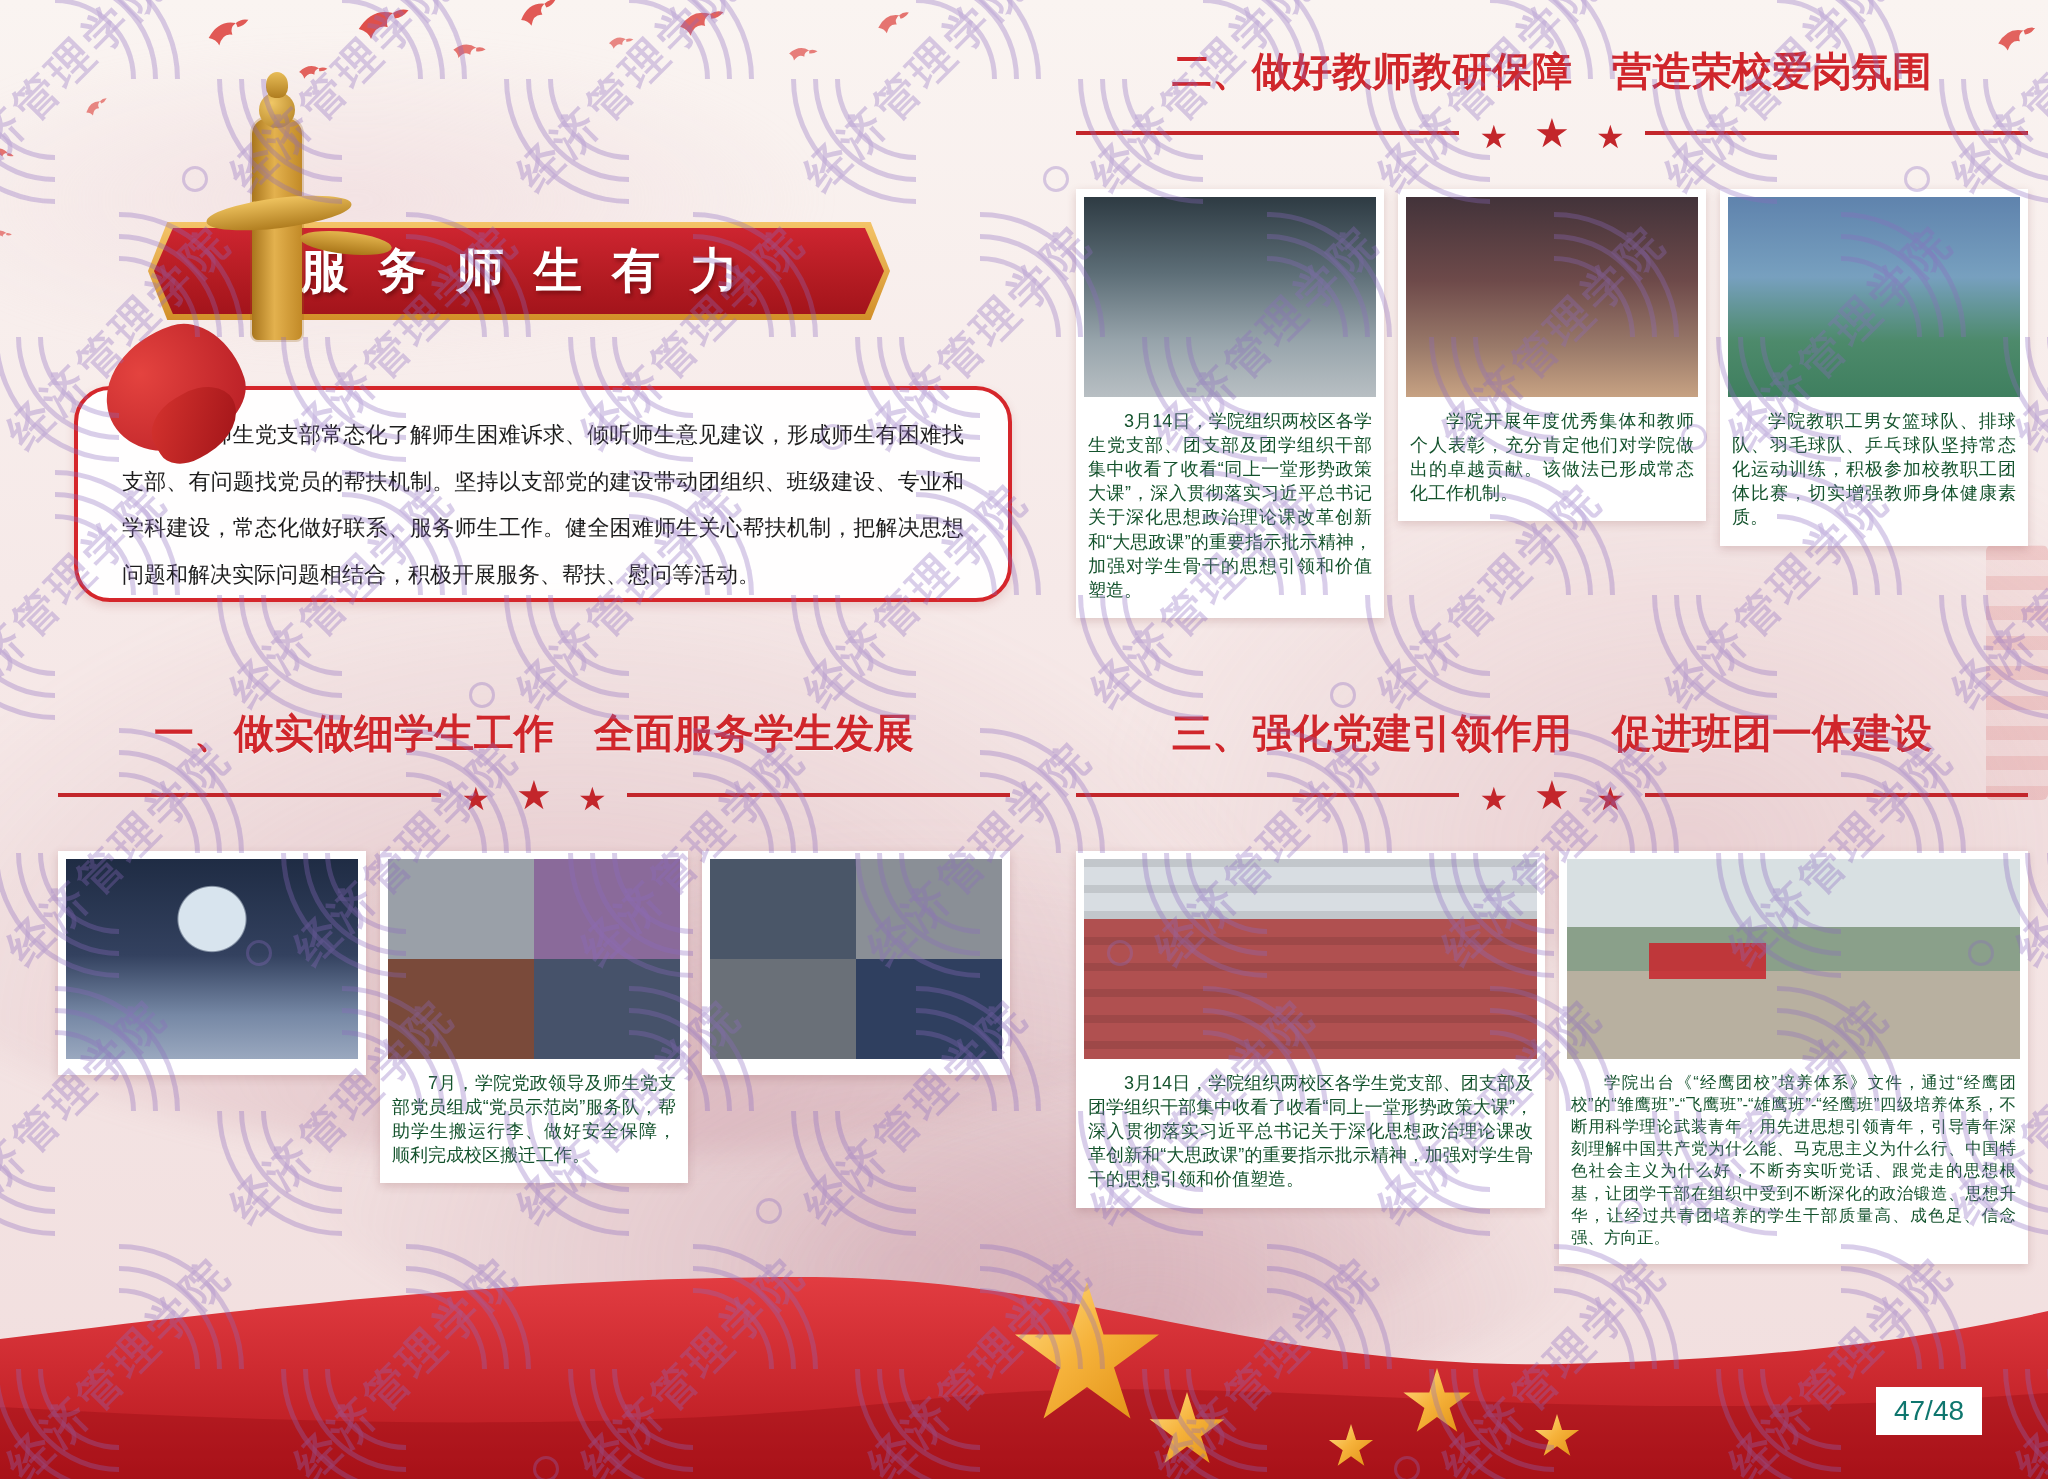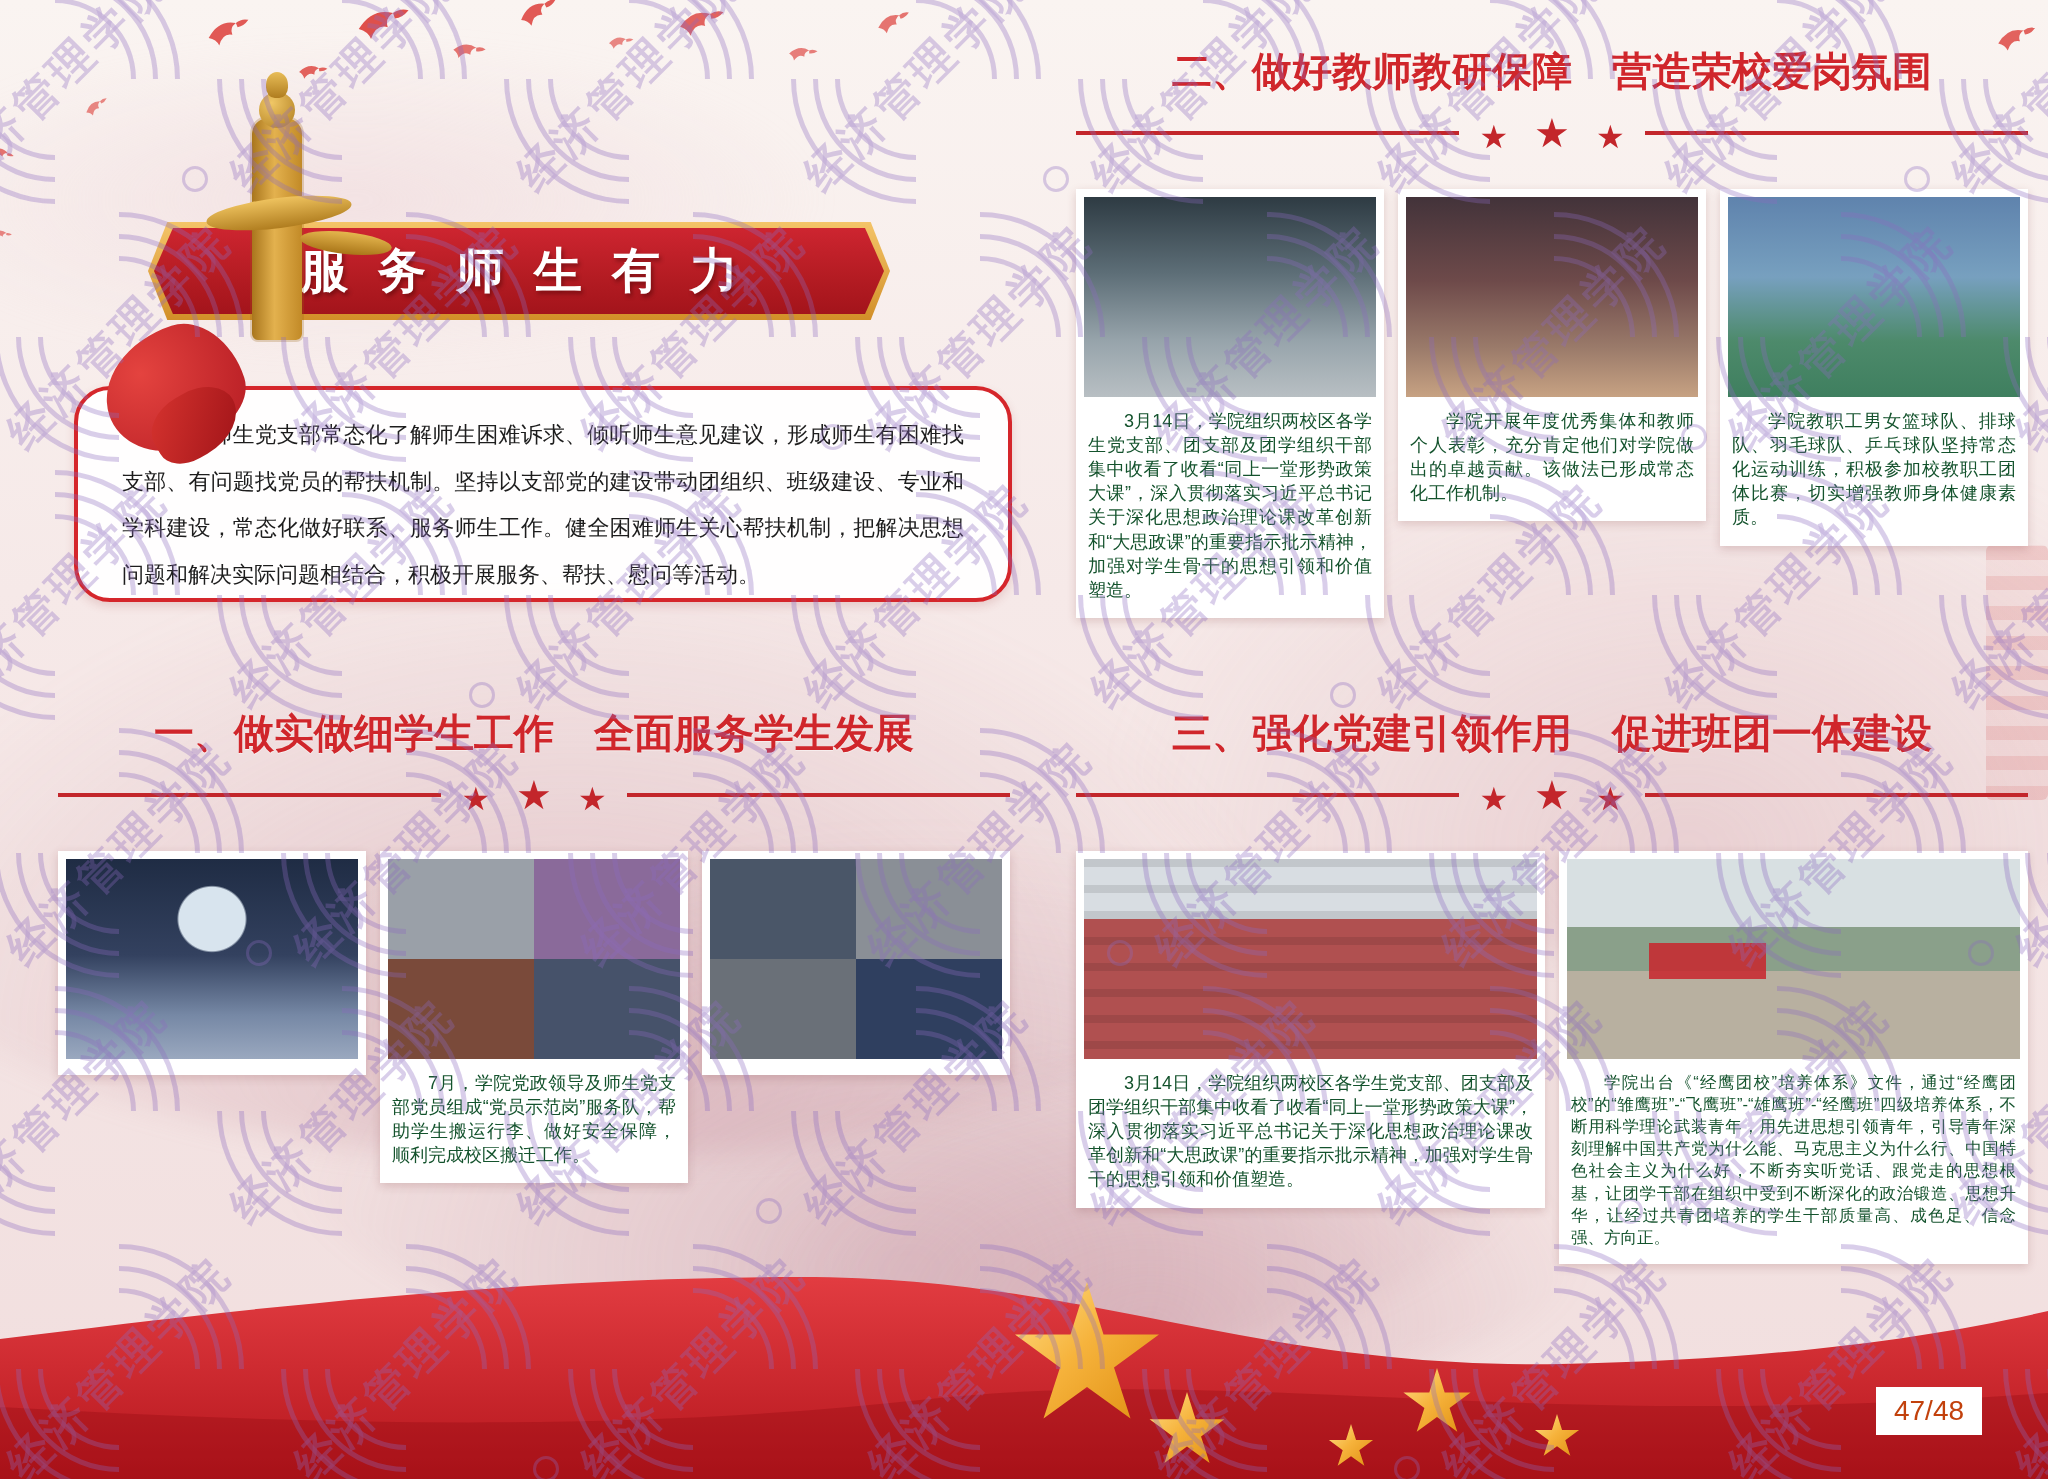--- a/index.html
+++ b/index.html
@@ -94,21 +94,21 @@
   .ph-i{background:linear-gradient(180deg,#ddd6cc 0 38%,#b98a5a 38% 74%,#8a6a4a 74% 100%);}
 
   
   .ribbon{position:absolute;left:0;bottom:0;width:2048px;height:232px;z-index:7;}
   .gstar{position:absolute;z-index:8;background:linear-gradient(135deg,#ffe08a 0%,#f6b33c 45%,#dd8a0c 100%);
     clip-path:polygon(50% 0%,61% 35%,98% 35%,68% 57%,79% 91%,50% 70%,21% 91%,32% 57%,2% 35%,39% 35%);
     filter:drop-shadow(2px 4px 4px rgba(90,20,10,.45));}
 
   
   .pagenum{position:absolute;left:1876px;top:1387px;width:106px;height:48px;background:#fff;z-index:20;
-    display:flex;align-items:center;justify-content:center;font-size:28px;color:#c2410c;}
+    display:flex;align-items:center;justify-content:center;font-size:28px;color:#0f766e;}
 
   
   .wm-layer{position:absolute;inset:0;z-index:40;pointer-events:none;opacity:.52;}
   .wm{position:absolute;width:250px;height:250px;}
   .wm-rot{width:100%;height:100%;transform:rotate(-45deg);display:flex;align-items:center;justify-content:center;position:relative;}
   .wm-arc{position:absolute;border-radius:50%;border:5px solid transparent;border-left-color:var(--wmc);border-right-color:var(--wmc);}
   .wa1{inset:0;} .wa2{inset:22px;} .wa3{inset:44px;}
   .wm-text{font-size:44px;font-weight:700;color:var(--wmc);white-space:nowrap;letter-spacing:5px;}
   .wm-dot{position:absolute;width:26px;height:26px;border:3px solid var(--wmc);border-radius:50%;}
 </style>

